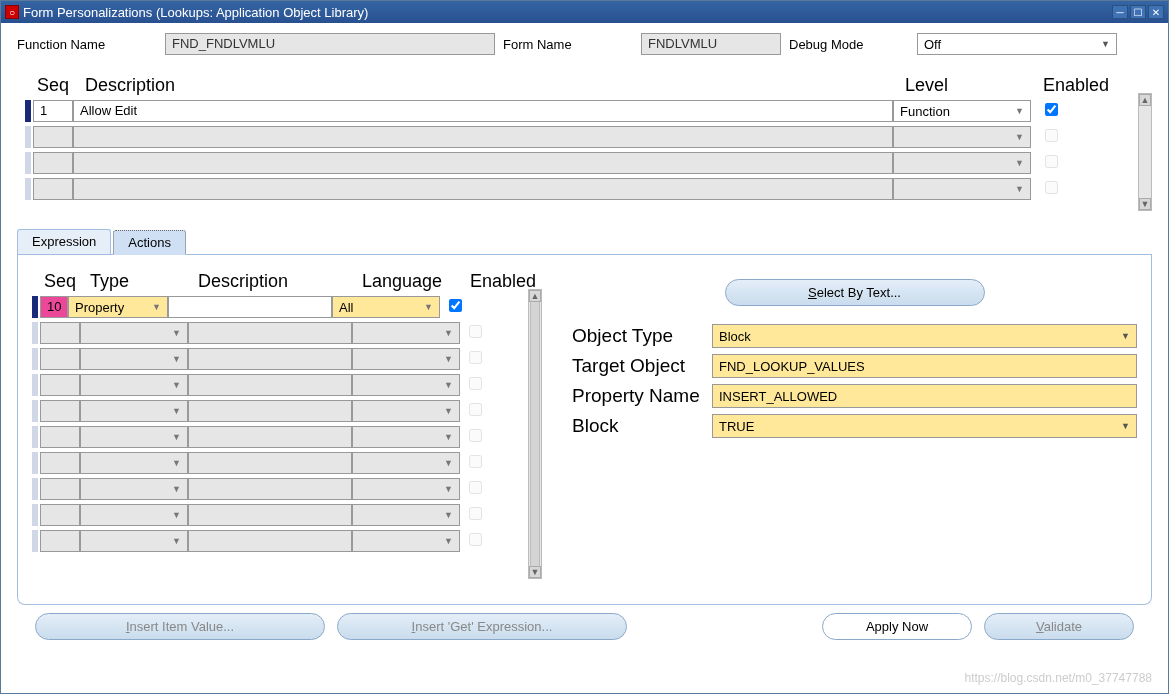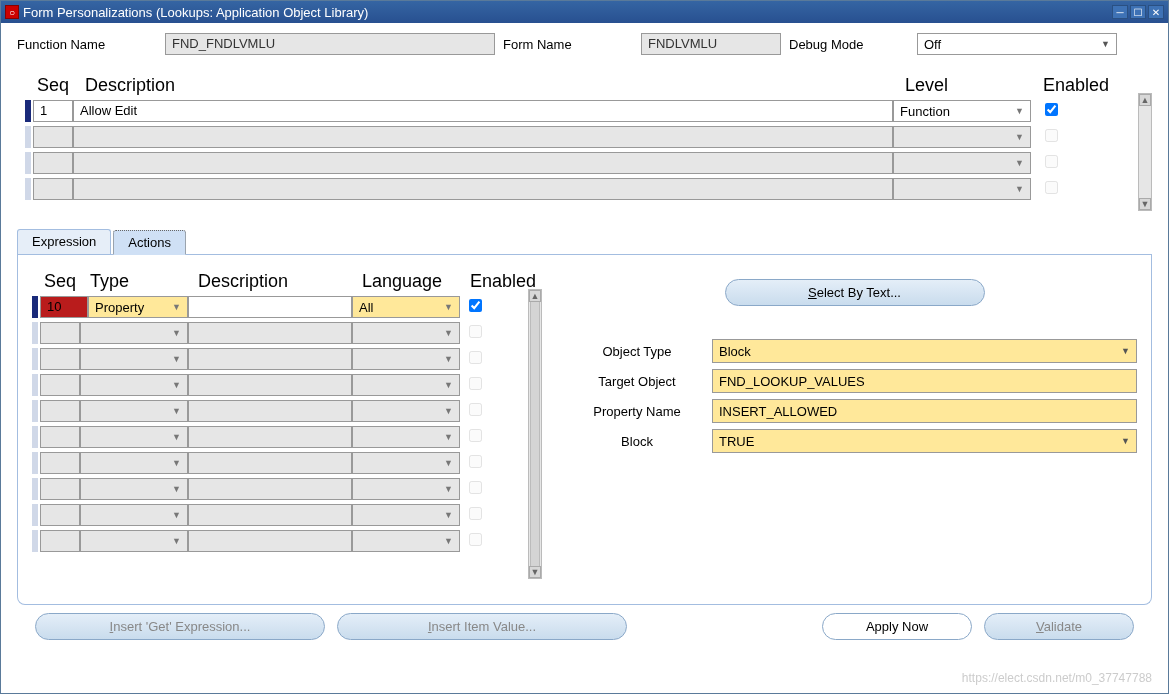--- a/index.html
+++ b/index.html
@@ -30,21 +30,21 @@
 .checkbox-cell { width: 40px; text-align: center; }
 .scroll-track { width: 14px; background: #e6e6e6; border: 1px solid #bbb; display: flex; flex-direction: column; align-items: center; justify-content: space-between; }
 .scroll-arrow { font-size: 9px; color: #666; background: #d8d8d8; border: 1px solid #aaa; width: 12px; height: 12px; display: flex; align-items: center; justify-content: center; cursor: pointer; }
 .tabs { display: flex; margin-top: 18px; border-bottom: 1px solid #a3bde0; }
 .tab { padding: 4px 14px; border: 1px solid #a3bde0; border-bottom: none; background: #e6eef8; cursor: pointer; font-size: 13px; border-radius: 3px 3px 0 0; margin-right: 2px; }
 .tab.active { background: #cfe0f5; border: 1px dotted #666; border-bottom: 1px solid #cfe0f5; position: relative; top: 1px; }
 .tab-content { border: 1px solid #a3bde0; border-top: none; padding: 14px; border-radius: 0 0 8px 8px; min-height: 350px; display: flex; gap: 30px; }
 .actions-left { flex: 0 0 510px; }
 .actions-right { flex: 1; padding-top: 10px; }
 .property-row { display: flex; align-items: center; margin-bottom: 6px; }
-.property-row .plabel { width: 140px; text-align: center; padding-right: 10px; font-size: 13px; }
+.property-row .plabel { width: 140px; text-align: left; padding-right: 10px; font-size: 19px; }
 .yellow-field { background: #ffe89a; border: 1px solid #999; height: 24px; padding: 3px 6px; font-size: 13px; flex: 1; display: flex; align-items: center; justify-content: space-between; }
 .yellow-field .arrow { font-size: 9px; color: #555; }
 .btn { background: linear-gradient(to bottom, #e4eef8, #c9dced); border: 1px solid #8aa8c8; border-radius: 14px; padding: 5px 22px; font-size: 13px; cursor: pointer; text-align: center; display: inline-block; }
 .btn.disabled { color: #888; cursor: default; }
 .btn .underline { text-decoration: underline; }
 .bottom-bar { display: flex; gap: 12px; padding: 8px 18px; align-items: center; }
 .select-by-text-btn { width: 260px; }
 .get-value-btn { width: 140px; }
 .watermark { position: absolute; bottom: 8px; right: 16px; font-size: 12px; color: #ccc; }
 input[type="checkbox"] { width: 13px; height: 13px; }
@@ -150,21 +150,21 @@
             <div class="grid-header" style="padding-left:8px">
               <div style="width:46px">Seq</div>
               <div style="width:108px">Type</div>
               <div style="width:164px">Description</div>
               <div style="width:108px">Language</div>
               <div style="width:56px">Enabled</div>
             </div>
             <div class="grid-rows">
               <div class="grid-row" style="padding-left:0">
                 <div class="row-marker"></div>
-                <div class="input-cell" style="width:48px;background:#b91c1c">10</div>
+                <div class="input-cell" style="width:28px;background:#ec4899">10</div>
                 <div class="combo-cell" style="width:100px;background:#ffe89a">
                     <span>Property</span>
                     <span class="arrow">▼</span>
                   </div>
                 <div class="input-cell" style="width:164px"></div>
                 <div class="combo-cell" style="width:108px;background:#ffe89a">
                     <span>All</span>
                     <span class="arrow">▼</span>
                   </div>
                 <div class="checkbox-cell" style="width:30px"><input type="checkbox" checked="" style=""></div>
@@ -301,21 +301,21 @@
           </div>
           <div class="scroll-track" style="height:290px;margin-top:20px">
             <div class="scroll-arrow">▲</div>
             <div style="flex:1;background:#d4d4d4;width:10px;border-left:1px solid #bbb;border-right:1px solid #bbb"></div>
             <div class="scroll-arrow">▼</div>
           </div>
         </div>
       </div>
 
       <div class="actions-right">
-        <div style="text-align:center;margin-bottom:33px">
+        <div style="text-align:center;margin-bottom:18px">
           <div class="btn select-by-text-btn"><span class="underline">S</span><span>elect By Text...</span></div>
         </div>
         <div class="property-row">
           <div class="plabel">Object Type</div>
           <div class="yellow-field">
               <span>Block</span>
               <span class="arrow">▼</span>
             </div>
         </div>
         <div class="property-row">
@@ -335,23 +335,23 @@
           <div class="yellow-field">
               <span>TRUE</span>
               <span class="arrow">▼</span>
             </div>
         </div>
       </div>
 
     </div>
 
     <div class="bottom-bar">
+      <div class="btn disabled" style="width:290px"><span><span style="text-decoration:underline">I</span>nsert Item Value...</span></div>
       <div class="btn disabled" style="width:290px"><span><span style="text-decoration:underline">I</span>nsert 'Get' Expression...</span></div>
-      <div class="btn disabled" style="width:290px"><span><span style="text-decoration:underline">I</span>nsert Item Value...</span></div>
       <div style="flex:1"></div>
       <div class="btn" style="width:150px;background:#fff">Apply Now</div>
       <div class="btn disabled" style="width:150px"><span><span style="text-decoration:underline">V</span>alidate</span></div>
     </div>
 
   </div>
 
-  <div class="watermark">https://elect.csdn.net/m0_37747788</div>
+  <div class="watermark">https://blog.csdn.net/m0_37747788</div>
 </div>
 
 </body></html>

